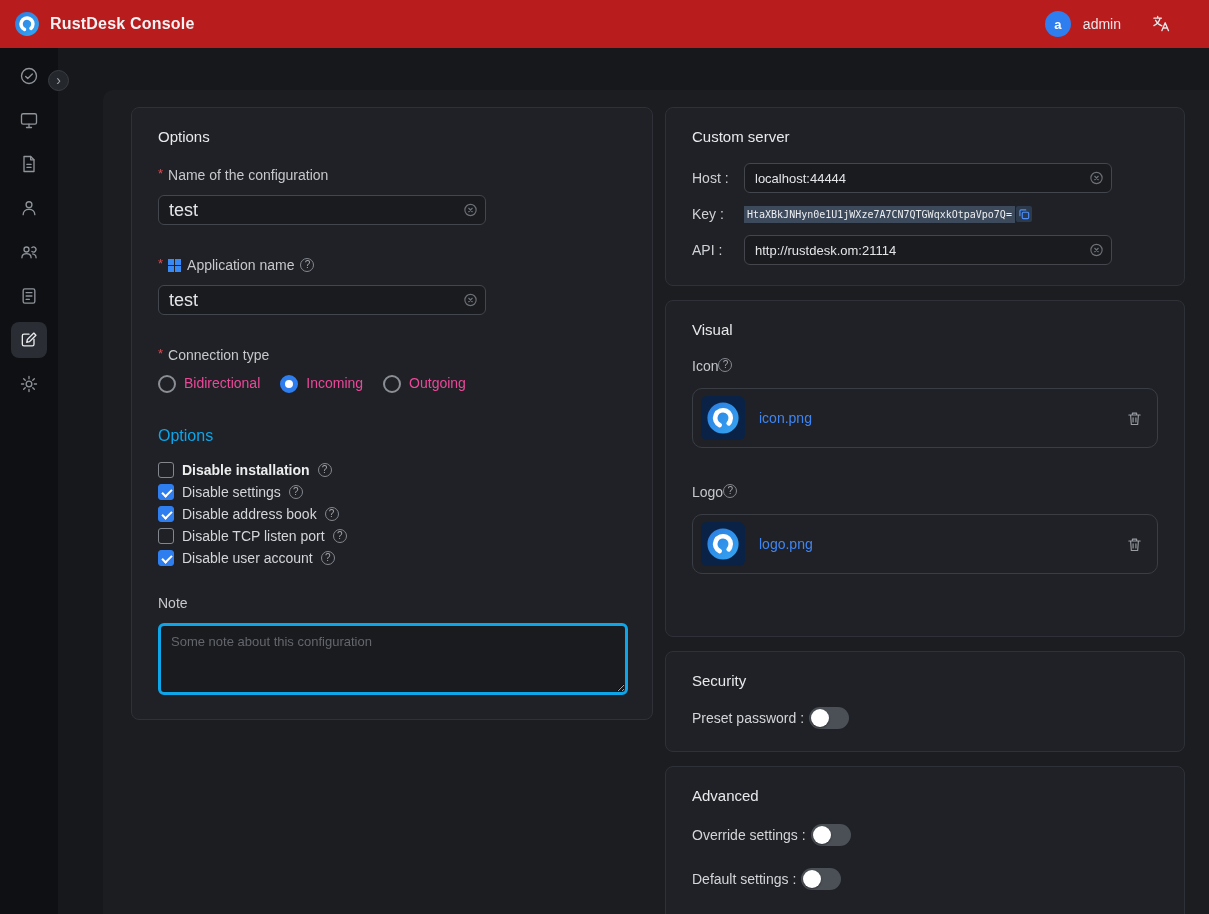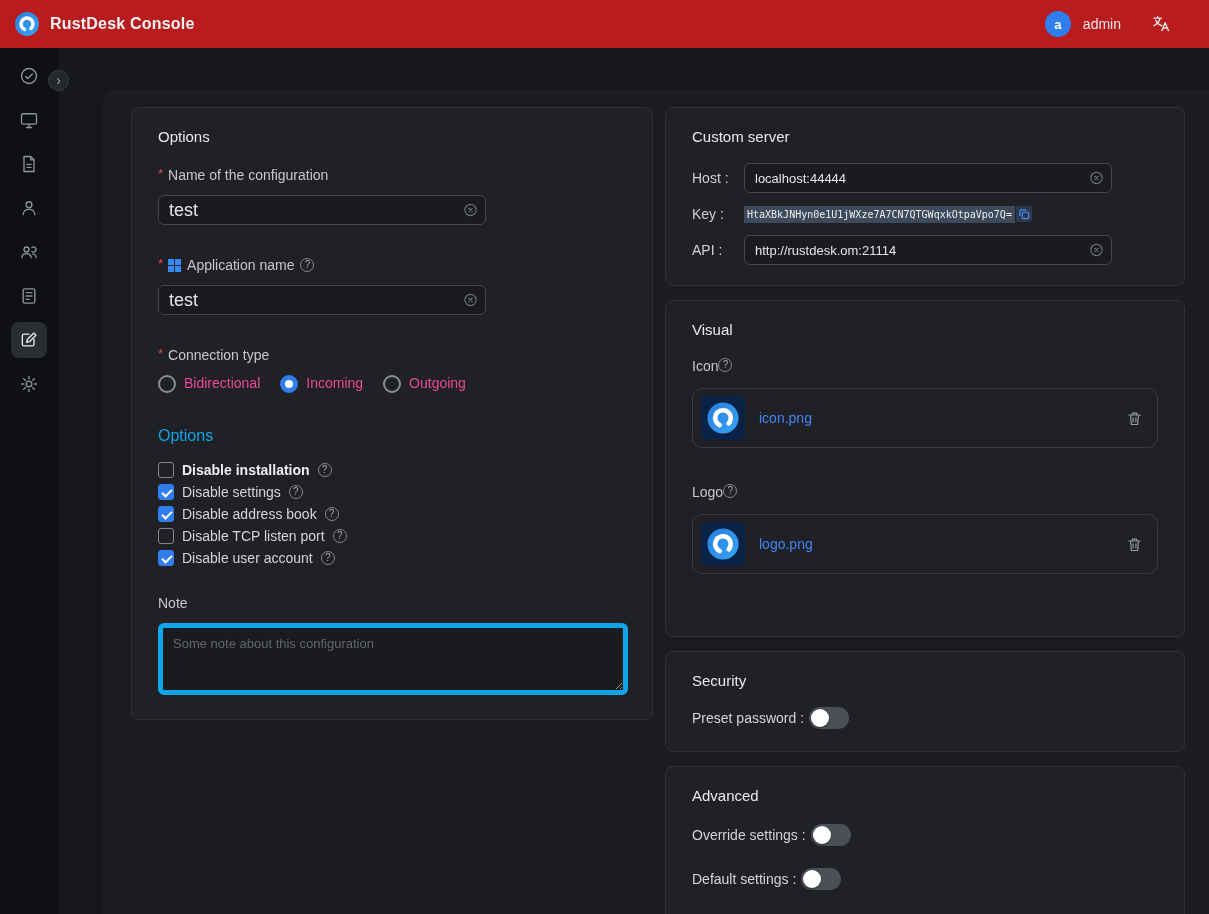--- a/index.html
+++ b/index.html
@@ -63,21 +63,21 @@
   .option-row{display:flex;align-items:center;gap:8px;height:22px;font-size:14px;color:#d3d5d8}
   .option-row .opt-label{cursor:default}
   .opt-label[data-strong="true"]{font-weight:700;color:#eceded}
   .checkbox{width:16px;height:16px;border-radius:3px;border:1.5px solid #83868d;position:relative;
     flex:0 0 auto;cursor:pointer}
   .checkbox[data-checked="true"]{background:#2e7ef0;border-color:#2e7ef0}
   .checkbox[data-checked="true"]::after{content:"";position:absolute;left:2.5px;top:3.5px;width:8px;
     height:4px;border-left:2px solid #fff;border-bottom:2px solid #fff;transform:rotate(-45deg)}
 
   .note-label{font-size:14px;color:#c6c8cb;margin:26px 0 12px}
-  .note-area{width:470px;height:72px;background:#191b1f;border:5px solid #0ea5e9;border-radius:6px;
+  .note-area{width:470px;height:72px;background:#191b1f;border:3px solid #0ea5e9;border-radius:6px;
     color:#e4e5e7;font-size:13px;padding:8px 10px;outline:none;resize:vertical;font-family:inherit}
   .note-area::placeholder{color:#63666c}
   .text-input input::placeholder{color:#63666c}
 
   
   .server-row{display:flex;align-items:center;margin-bottom:6px;min-height:30px}
   .server-label{width:52px;font-size:14px;color:#cfd1d4;flex:0 0 auto}
   .server-input{position:relative;width:368px}
   .server-input input{width:100%;height:30px;background:#191b1f;border:1px solid #43464d;border-radius:6px;
     color:#e4e5e7;font-size:13px;padding:0 30px 0 10px;outline:none;font-family:inherit}

